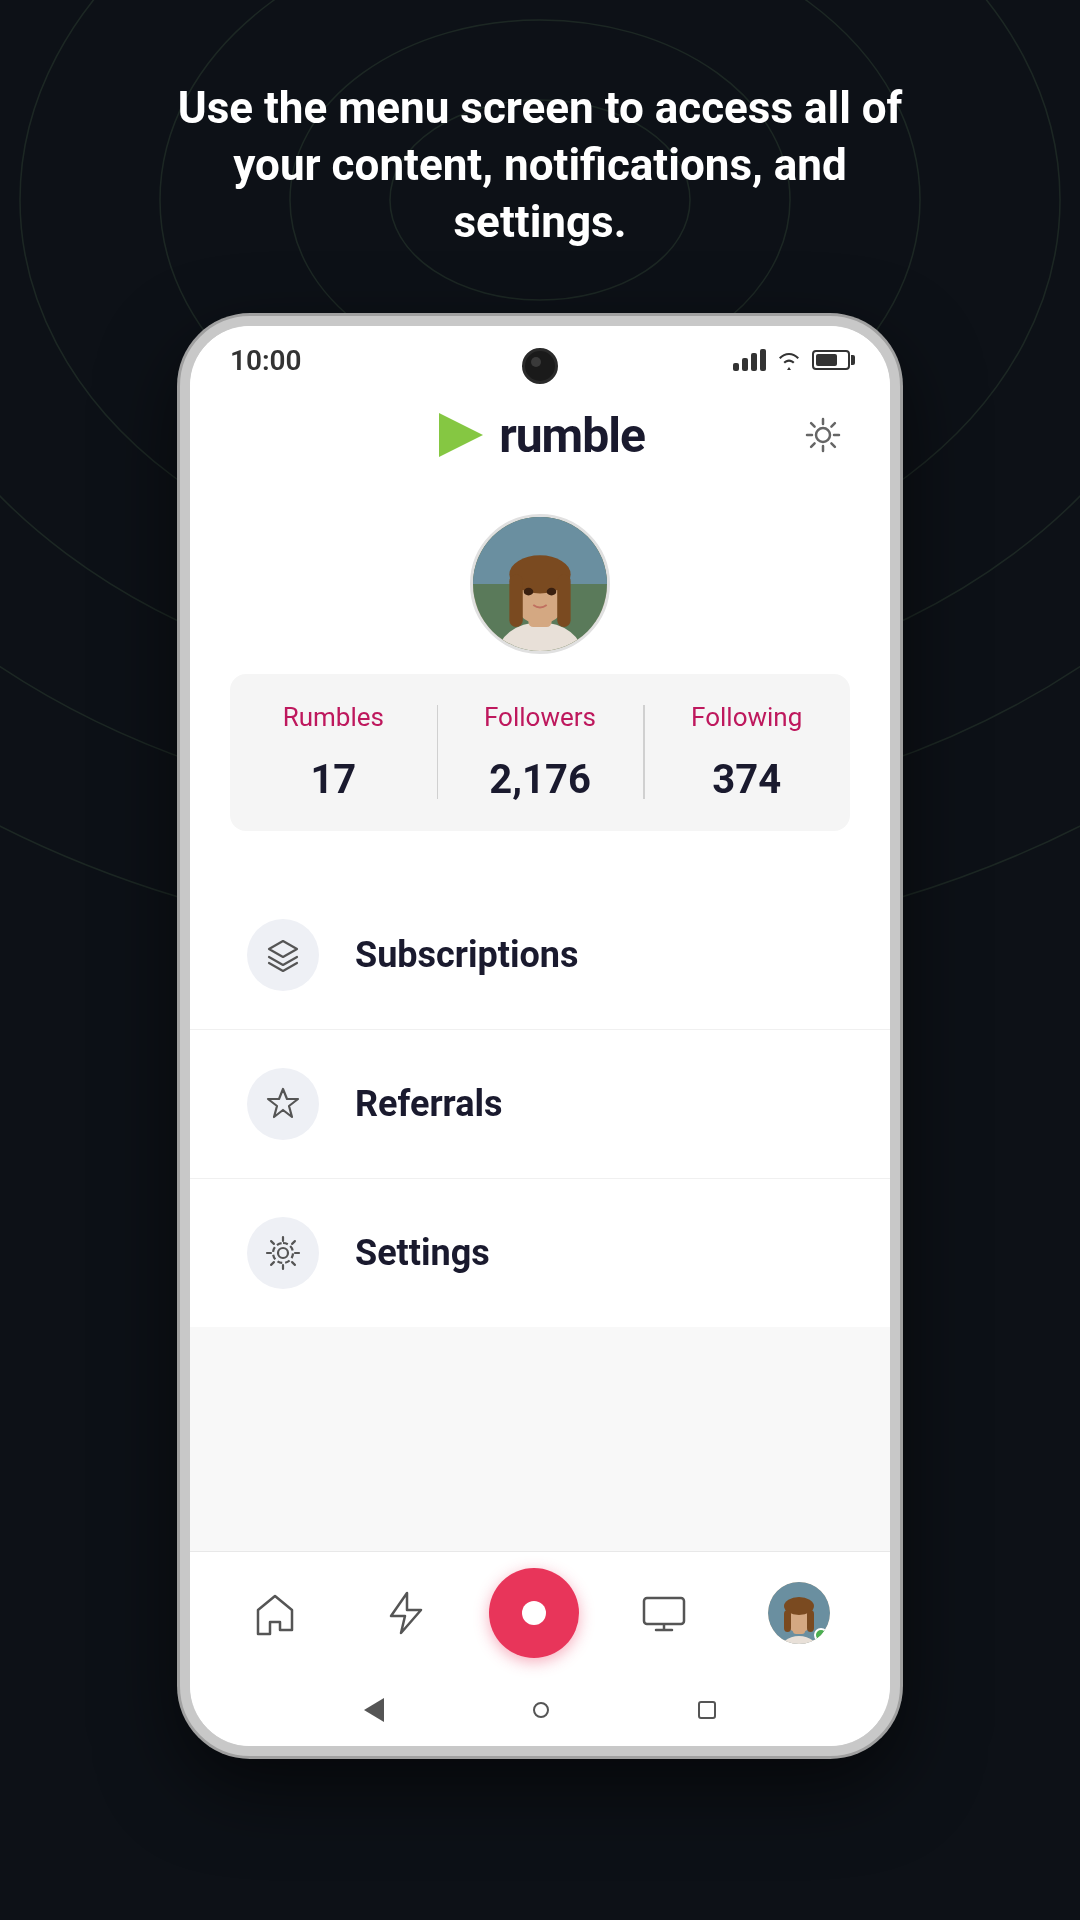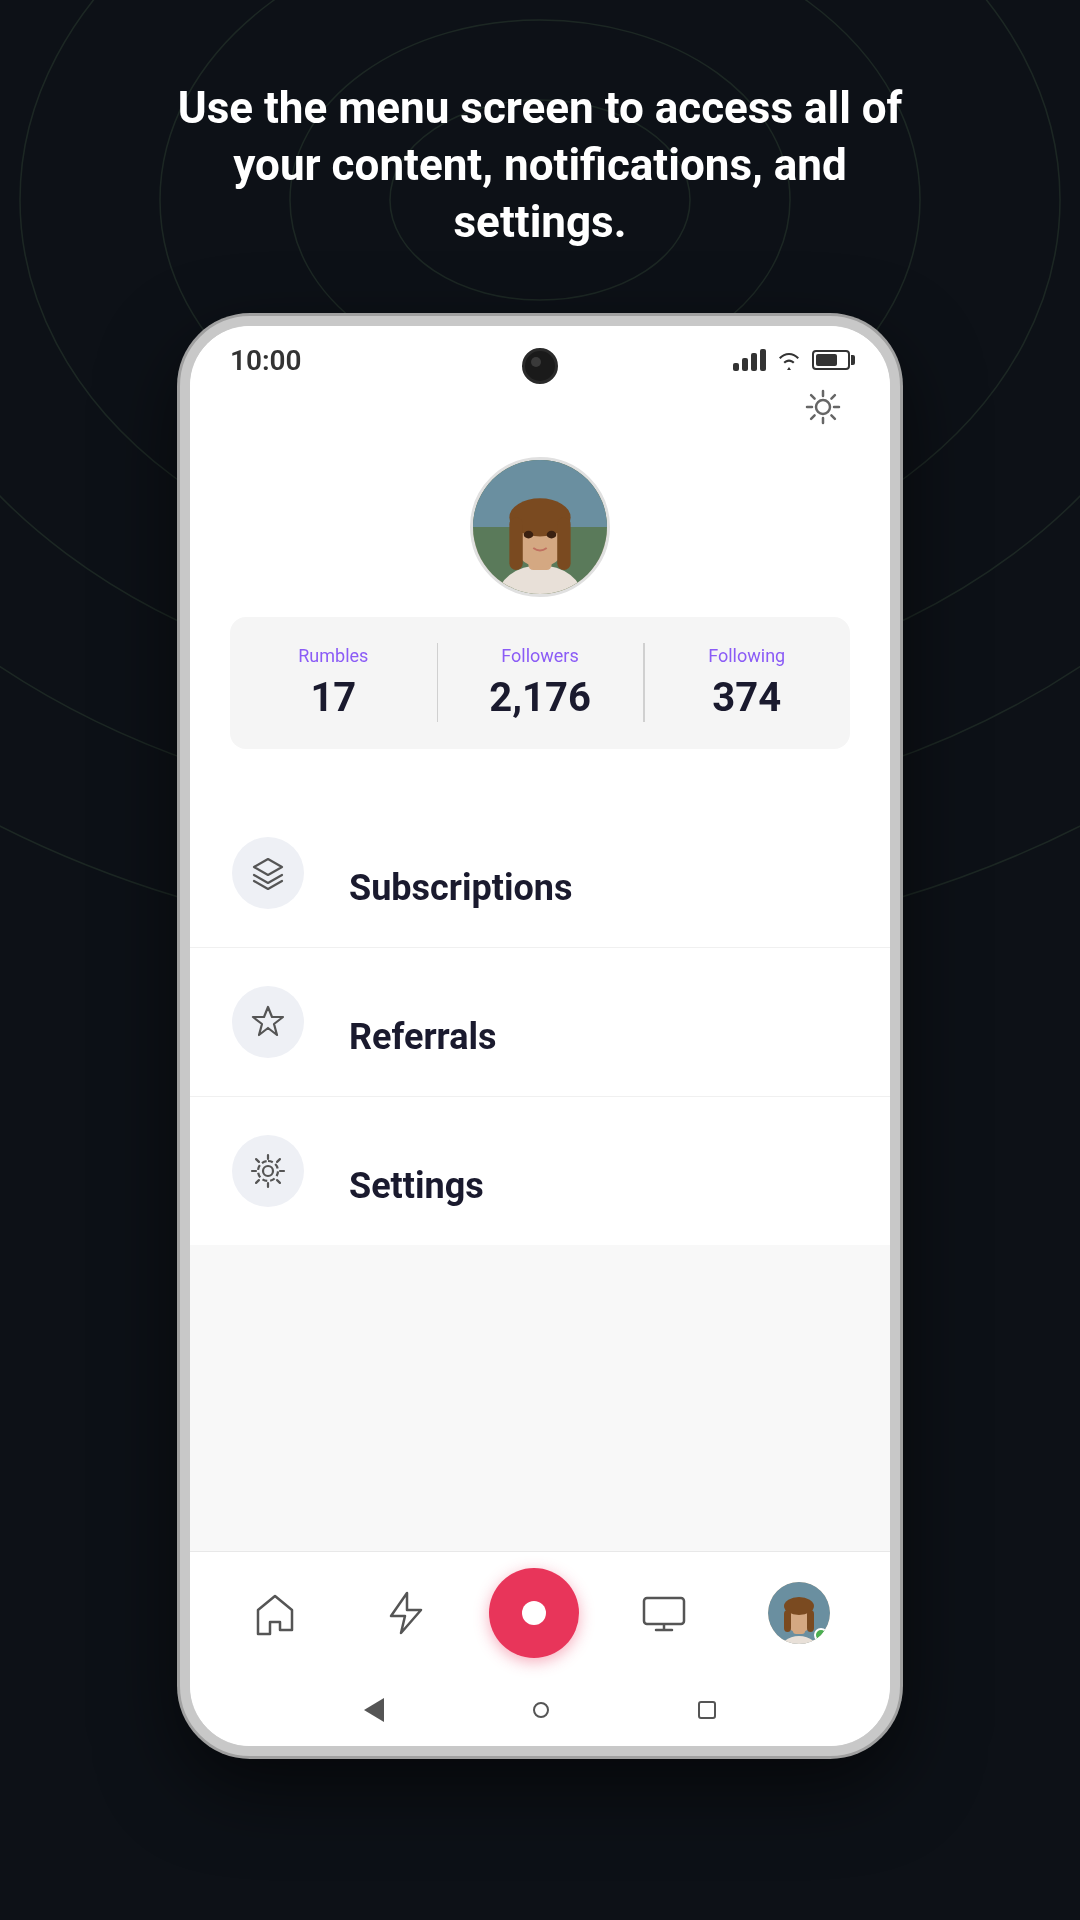--- a/index.html
+++ b/index.html
@@ -243,45 +243,45 @@
     .stat-item + .stat-item::before {
       content: '';
       position: absolute;
       left: 0;
       top: 20%;
       height: 60%;
       width: 1.5px;
       background: #d0d0d0;
     }
     .stat-label {
-      font-size: 18px;
-      color: #8b5cf6;
+      font-size: 26px;
+      color: #be185d;
       font-weight: 400;
-      margin-bottom: 8px;
+      margin-bottom: 24px;
     }
     .stat-value {
       font-size: 40px;
       font-weight: 700;
       color: #1a1a2e;
     }
 
     
     .menu-section {
       flex: 1;
       background: #f8f8f8;
       padding: 0;
     }
     .menu-item {
       display: flex;
-      align-items: flex-end;
-      padding: 38px 42px;
+      align-items: center;
+      padding: 38px 57px;
       background: #ffffff;
       cursor: pointer;
       border-bottom: 1px solid #f0f0f0;
-      gap: 45px;
+      gap: 36px;
     }
     .menu-item:last-child {
       border-bottom: none;
     }
     .menu-icon-circle {
       width: 72px;
       height: 72px;
       border-radius: 50%;
       background: #eef0f5;
       display: flex;
@@ -423,20 +423,27 @@
           <path d="M4.5 10C7 7.5 9.9 6 13 6s6 1.5 8.5 4l1.5-1.5C20.3 5.8 16.8 4 13 4S5.7 5.8 3 8.5L4.5 10z" fill="#333"></path>
         </svg>
 
         <div class="battery-icon">
           <div class="battery-fill"></div>
         </div>
       </div>
     </div>
 
     <div class="app-header">
+      <div class="logo-container">
+
+        <svg class="logo-icon" viewBox="0 0 52 52">
+          <polygon points="4,4 4,48 48,26" fill="#85c742"></polygon>
+        </svg>
+        <span class="logo-text">rumble</span>
+      </div>
       <button class="header-sun-btn" title="Toggle theme">
         <svg width="36" height="36" viewBox="0 0 36 36">
           <circle cx="18" cy="18" r="7" fill="none" stroke="#666" stroke-width="2.5"></circle>
           <line x1="18" y1="2" x2="18" y2="7" stroke="#666" stroke-width="2.5" stroke-linecap="round"></line>
           <line x1="18" y1="29" x2="18" y2="34" stroke="#666" stroke-width="2.5" stroke-linecap="round"></line>
           <line x1="2" y1="18" x2="7" y2="18" stroke="#666" stroke-width="2.5" stroke-linecap="round"></line>
           <line x1="29" y1="18" x2="34" y2="18" stroke="#666" stroke-width="2.5" stroke-linecap="round"></line>
           <line x1="6.1" y1="6.1" x2="9.6" y2="9.6" stroke="#666" stroke-width="2.5" stroke-linecap="round"></line>
           <line x1="26.4" y1="26.4" x2="29.9" y2="29.9" stroke="#666" stroke-width="2.5" stroke-linecap="round"></line>
           <line x1="29.9" y1="6.1" x2="26.4" y2="9.6" stroke="#666" stroke-width="2.5" stroke-linecap="round"></line>

